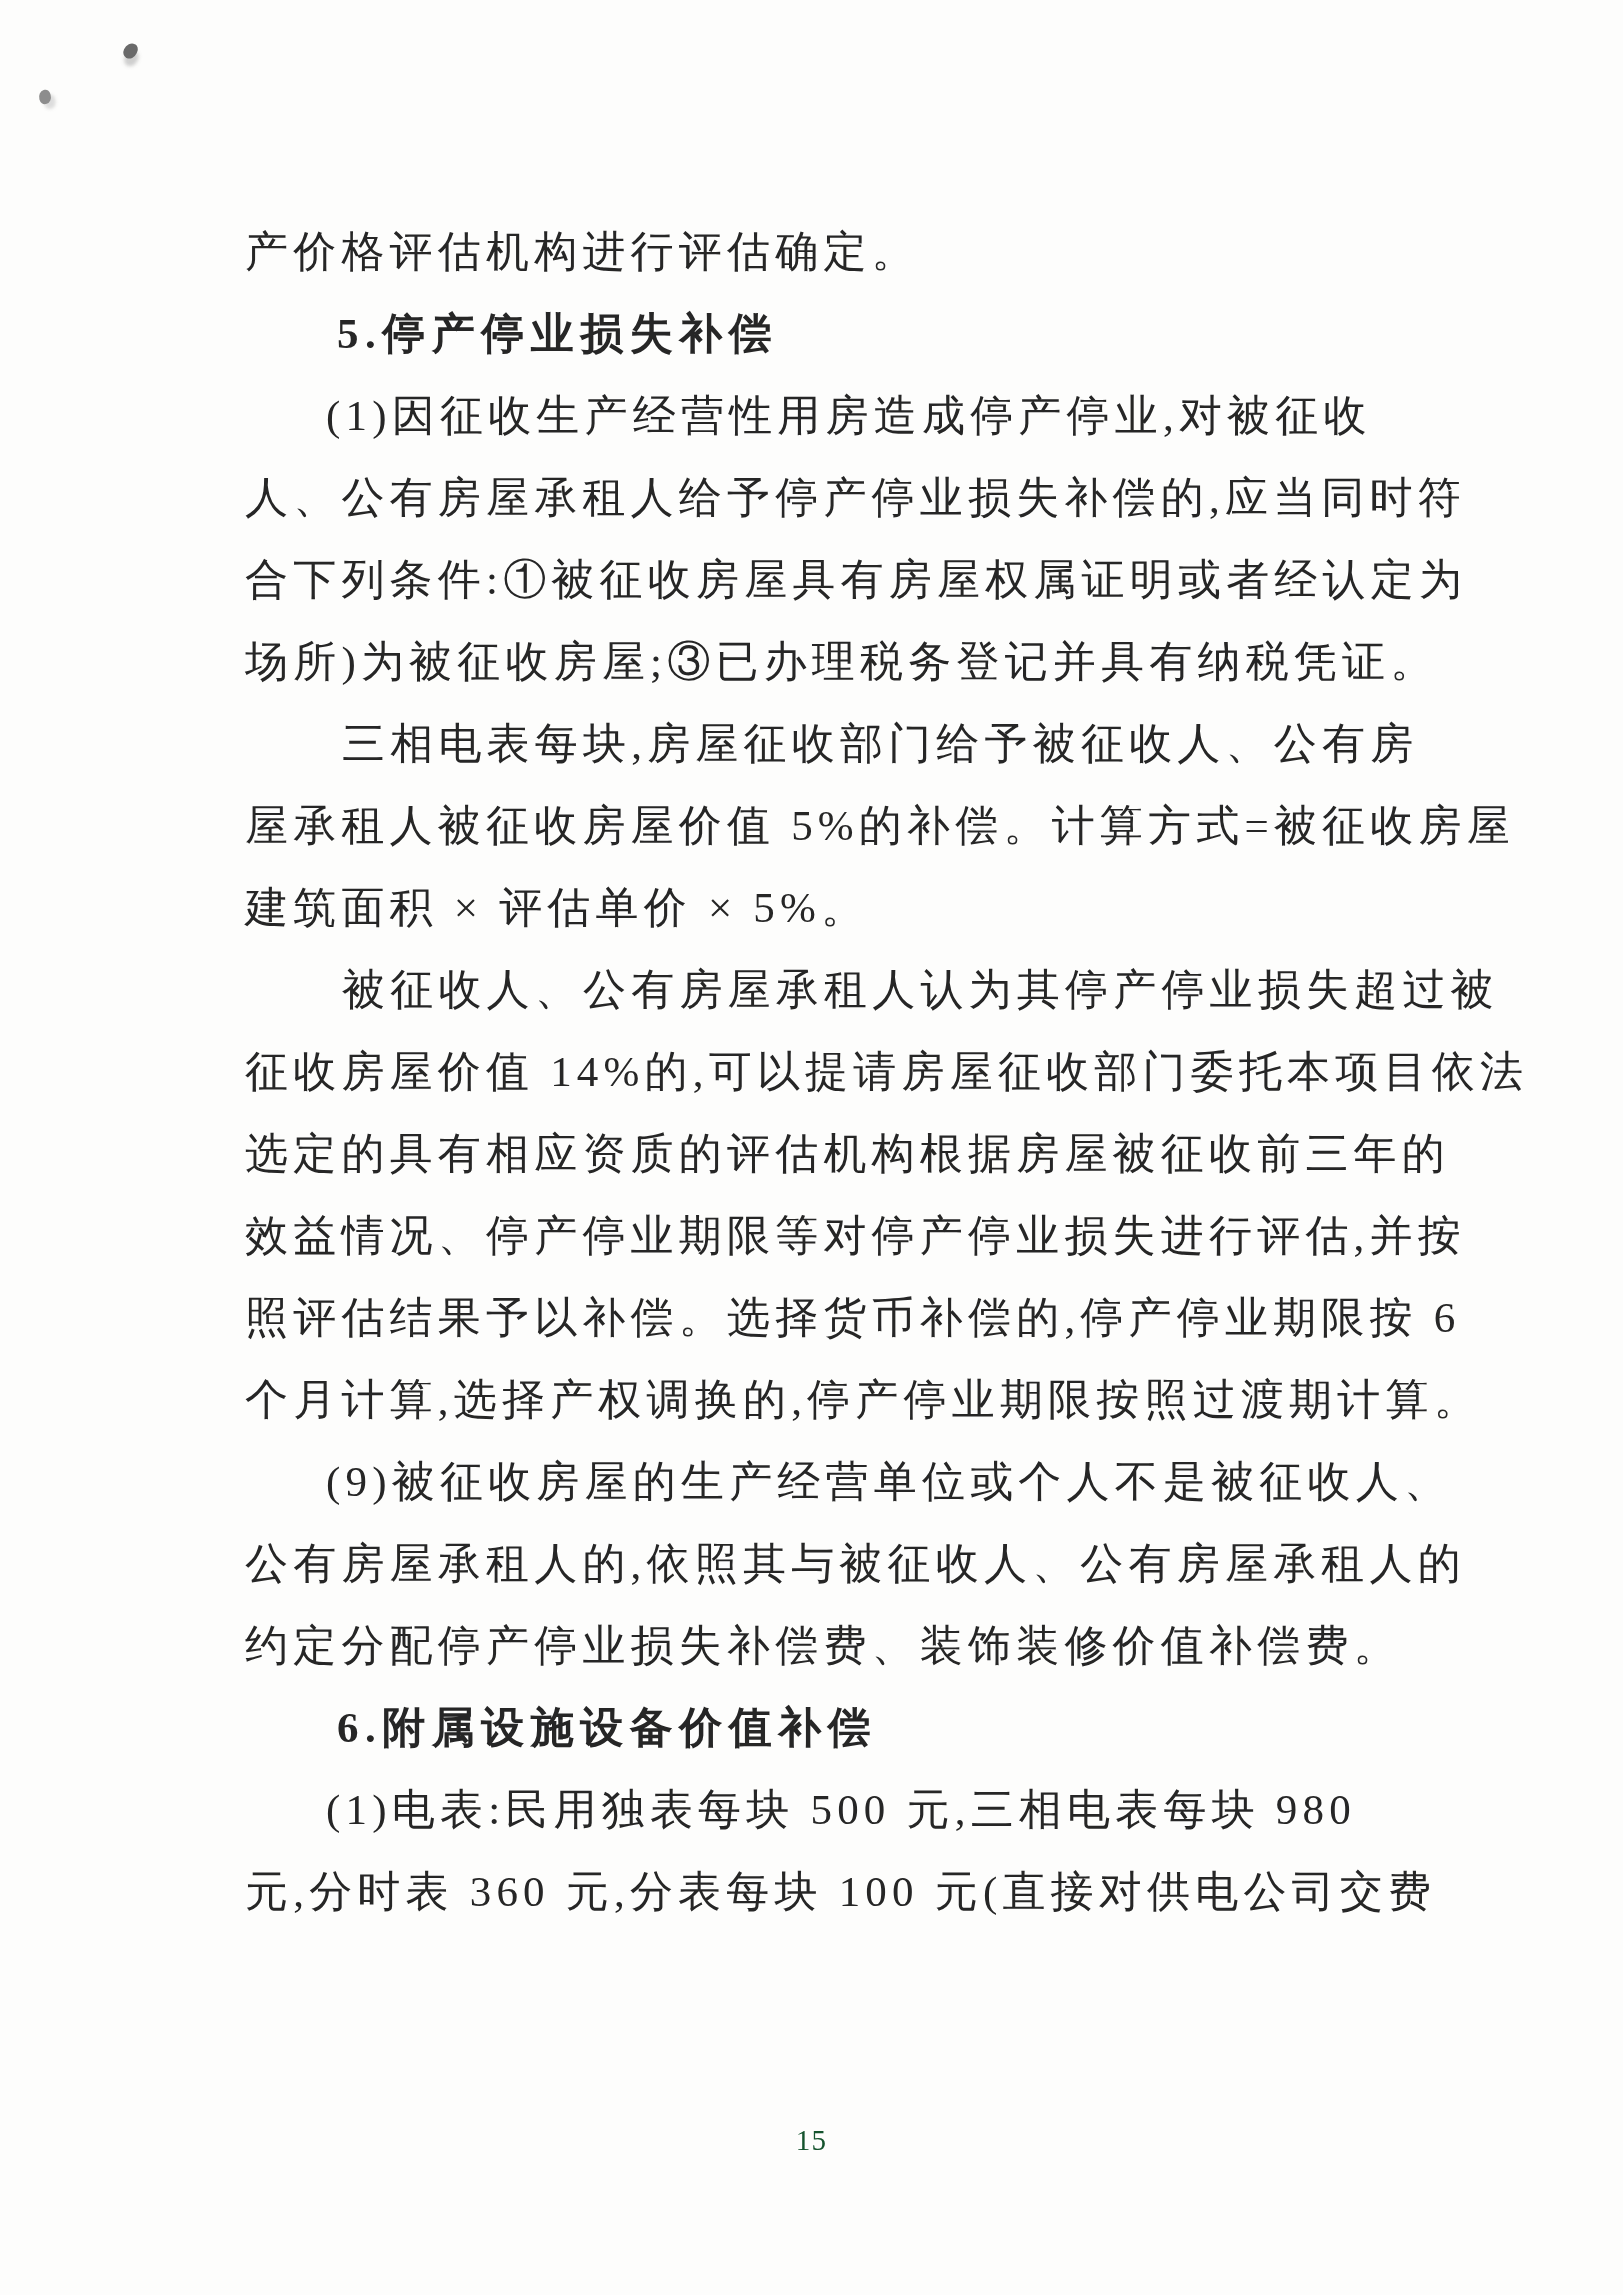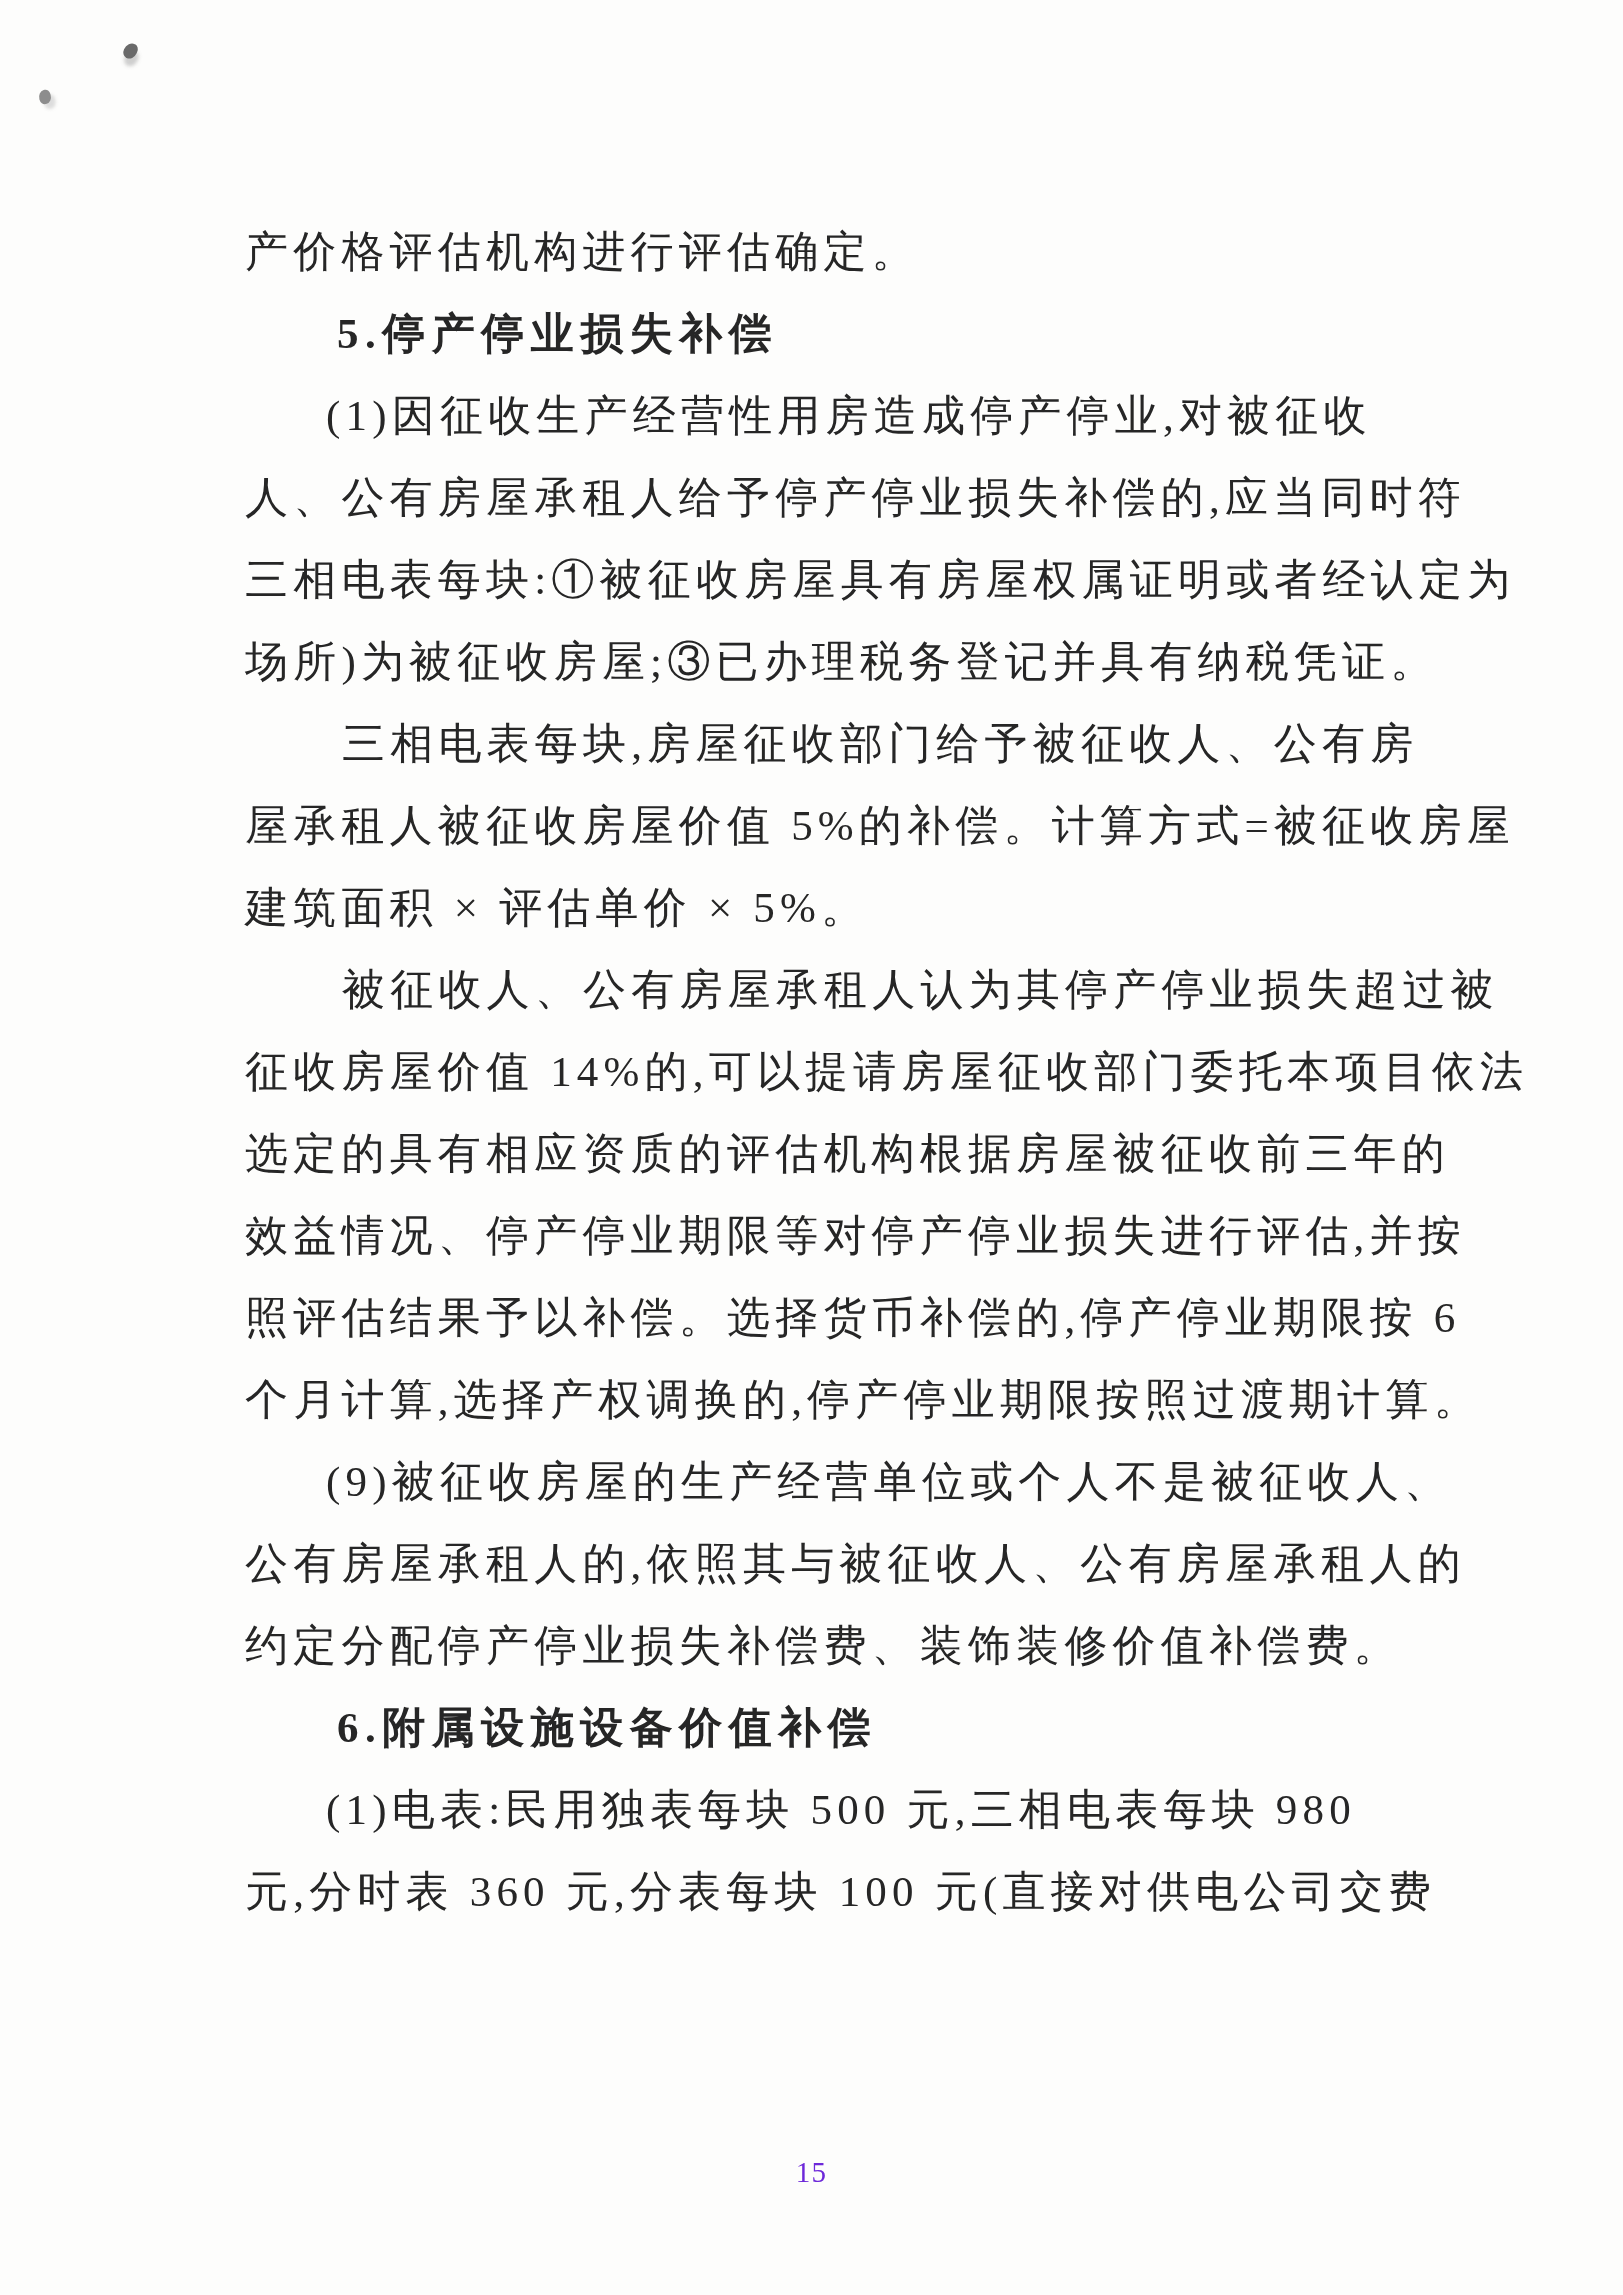--- a/index.html
+++ b/index.html
@@ -40,22 +40,21 @@
     letter-spacing: 6.5px;
   }
   .page-number {
     position: absolute;
     top: 2124px;
     left: 0;
     width: 100%;
     text-align: center;
     font-size: 29px;
     letter-spacing: 1.3px;
-    color: #6d28d9;
-    margin-top: 32px;
+    color: #14532d;
   }
   
   .speck {
     position: absolute;
     border-radius: 60% 40% 55% 45%;
   }
   .speck-1 {
     left: 124px;
     top: 43px;
     width: 13px;
@@ -80,21 +79,21 @@
 <div class="page">
 
   <span class="speck speck-1"></span>
   <span class="speck speck-2"></span>
 
   <main class="text-block">
     <p class="line">产价格评估机构进行评估确定。</p>
     <p class="line indent-sm bold">5.停产停业损失补偿</p>
     <p class="line indent-md">(1)因征收生产经营性用房造成停产停业,对被征收</p>
     <p class="line">人、公有房屋承租人给予停产停业损失补偿的,应当同时符</p>
-    <p class="line">三相电表每块:①被征收房屋具有房屋权属证明或者经认定为</p>
+    <p class="line">合下列条件:①被征收房屋具有房屋权属证明或者经认定为</p>
     <p class="line">场所)为被征收房屋;③已办理税务登记并具有纳税凭证。</p>
     <p class="line indent-lg">三相电表每块,房屋征收部门给予被征收人、公有房</p>
     <p class="line">屋承租人被征收房屋价值 5%的补偿。计算方式=被征收房屋</p>
     <p class="line">建筑面积 × 评估单价 × 5%。</p>
     <p class="line indent-lg">被征收人、公有房屋承租人认为其停产停业损失超过被</p>
     <p class="line">征收房屋价值 14%的,可以提请房屋征收部门委托本项目依法</p>
     <p class="line">选定的具有相应资质的评估机构根据房屋被征收前三年的</p>
     <p class="line">效益情况、停产停业期限等对停产停业损失进行评估,并按</p>
     <p class="line">照评估结果予以补偿。选择货币补偿的,停产停业期限按 6</p>
     <p class="line">个月计算,选择产权调换的,停产停业期限按照过渡期计算。</p>

